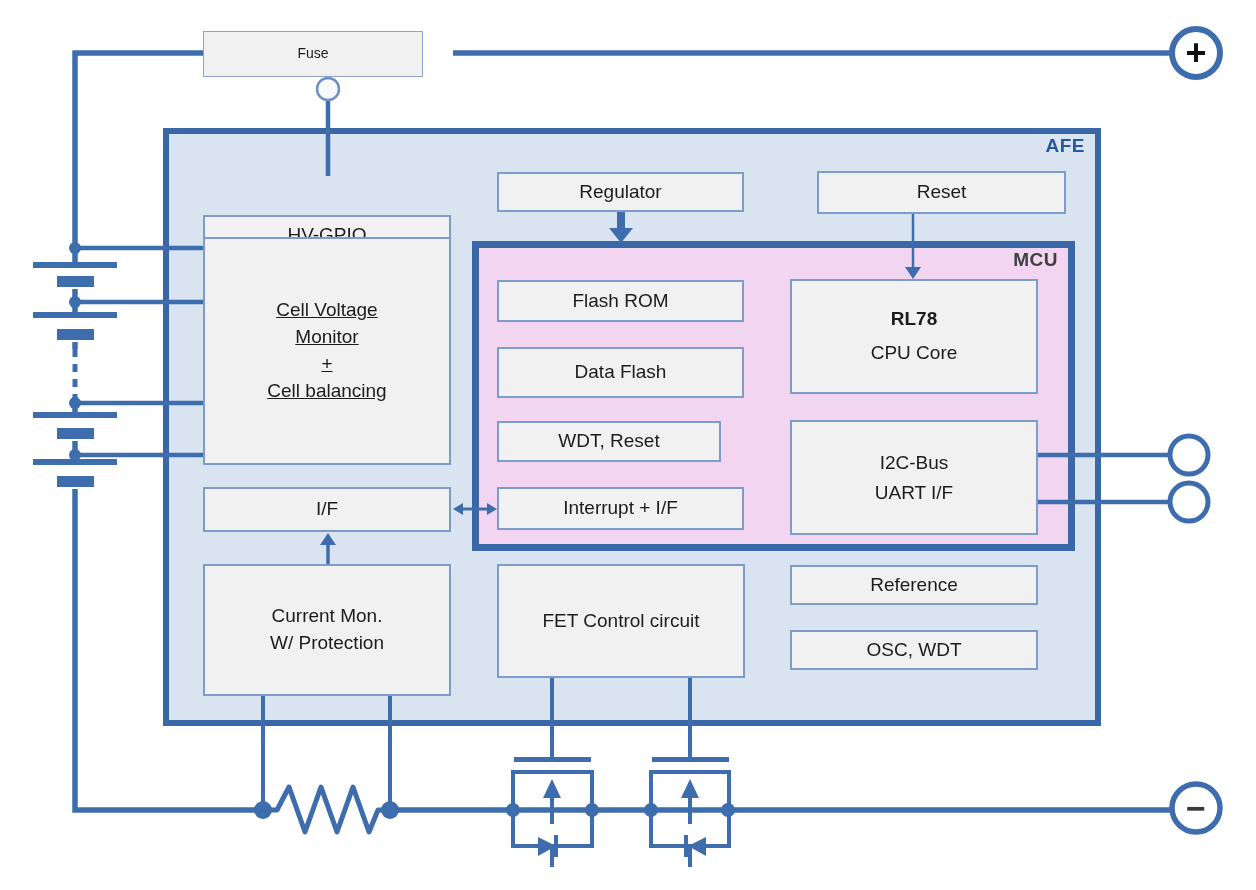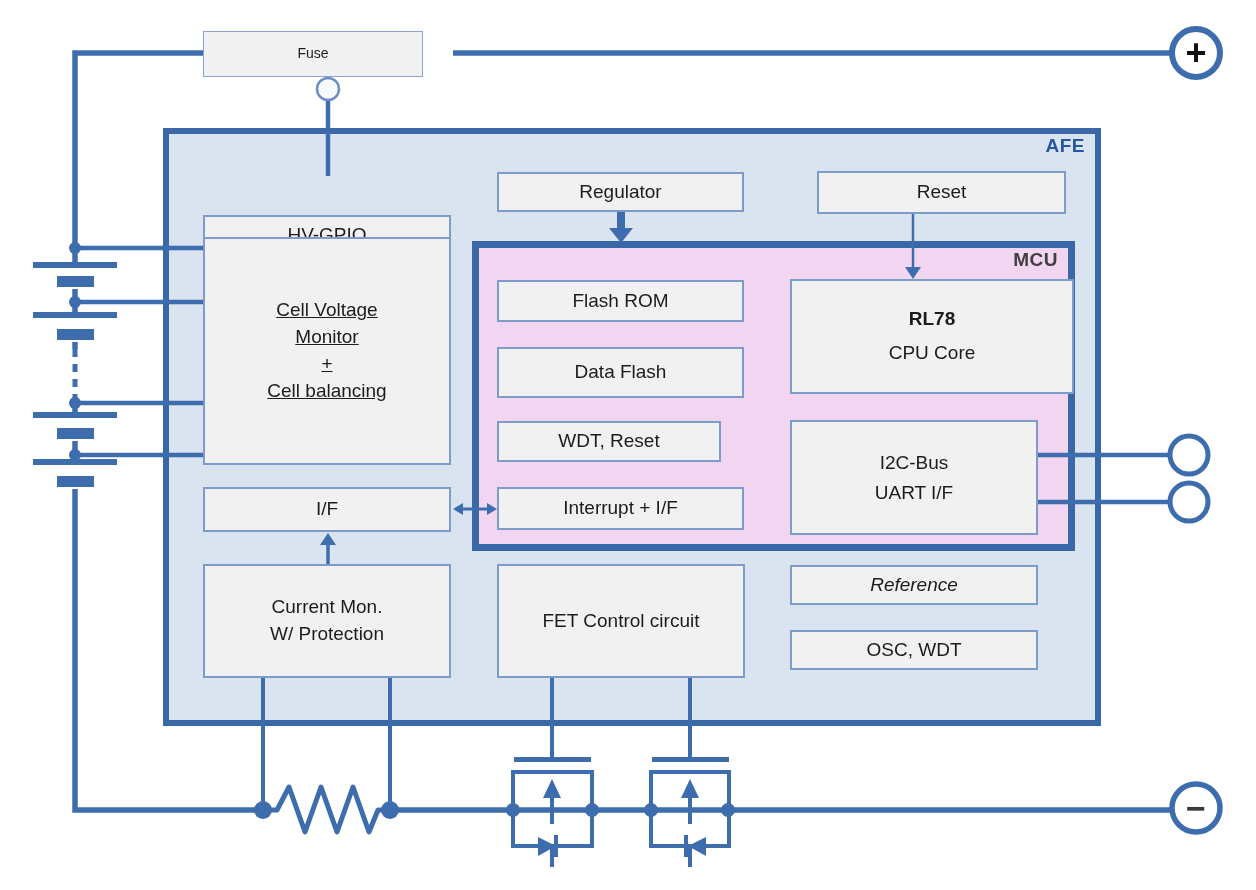--- a/index.html
+++ b/index.html
@@ -204,46 +204,46 @@
   </div>
 
   <div class="block" style="left:497px;top:421px;width:224px;height:41px;">
     <span class="block-label">WDT, Reset</span>
   </div>
 
   <div class="block" style="left:497px;top:487px;width:247px;height:43px;">
     <span class="block-label">Interrupt + I/F</span>
   </div>
 
-  <div class="block" style="left:790px;top:279px;width:284px;height:115px;">
+  <div class="block" style="left:790px;top:279px;width:248px;height:115px;">
     <div class="stack">
       <span class="bold">RL78</span>
       <span>CPU Core</span>
     </div>
   </div>
 
   <div class="block" style="left:790px;top:420px;width:248px;height:115px;line-height:1.55;">
     <span class="block-label">I2C-Bus
 UART I/F</span>
   </div>
 
   <div class="block" style="left:203px;top:487px;width:248px;height:45px;">
     <span class="block-label">I/F</span>
   </div>
 
-  <div class="block" style="left:203px;top:564px;width:248px;height:114px;">
+  <div class="block" style="left:203px;top:564px;width:248px;height:132px;">
     <span class="block-label">Current Mon.
 W/ Protection</span>
   </div>
 
   <div class="block" style="left:497px;top:564px;width:248px;height:114px;">
     <span class="block-label">FET Control circuit</span>
   </div>
 
-  <div class="block" style="left:790px;top:565px;width:248px;height:40px;font-style:italic;">
+  <div class="block" style="left:790px;top:565px;width:248px;height:40px;">
     <span class="block-label">Reference</span>
   </div>
 
   <div class="block" style="left:790px;top:630px;width:248px;height:40px;">
     <span class="block-label">OSC, WDT</span>
   </div>
 
 </div>
 
 </body></html>

